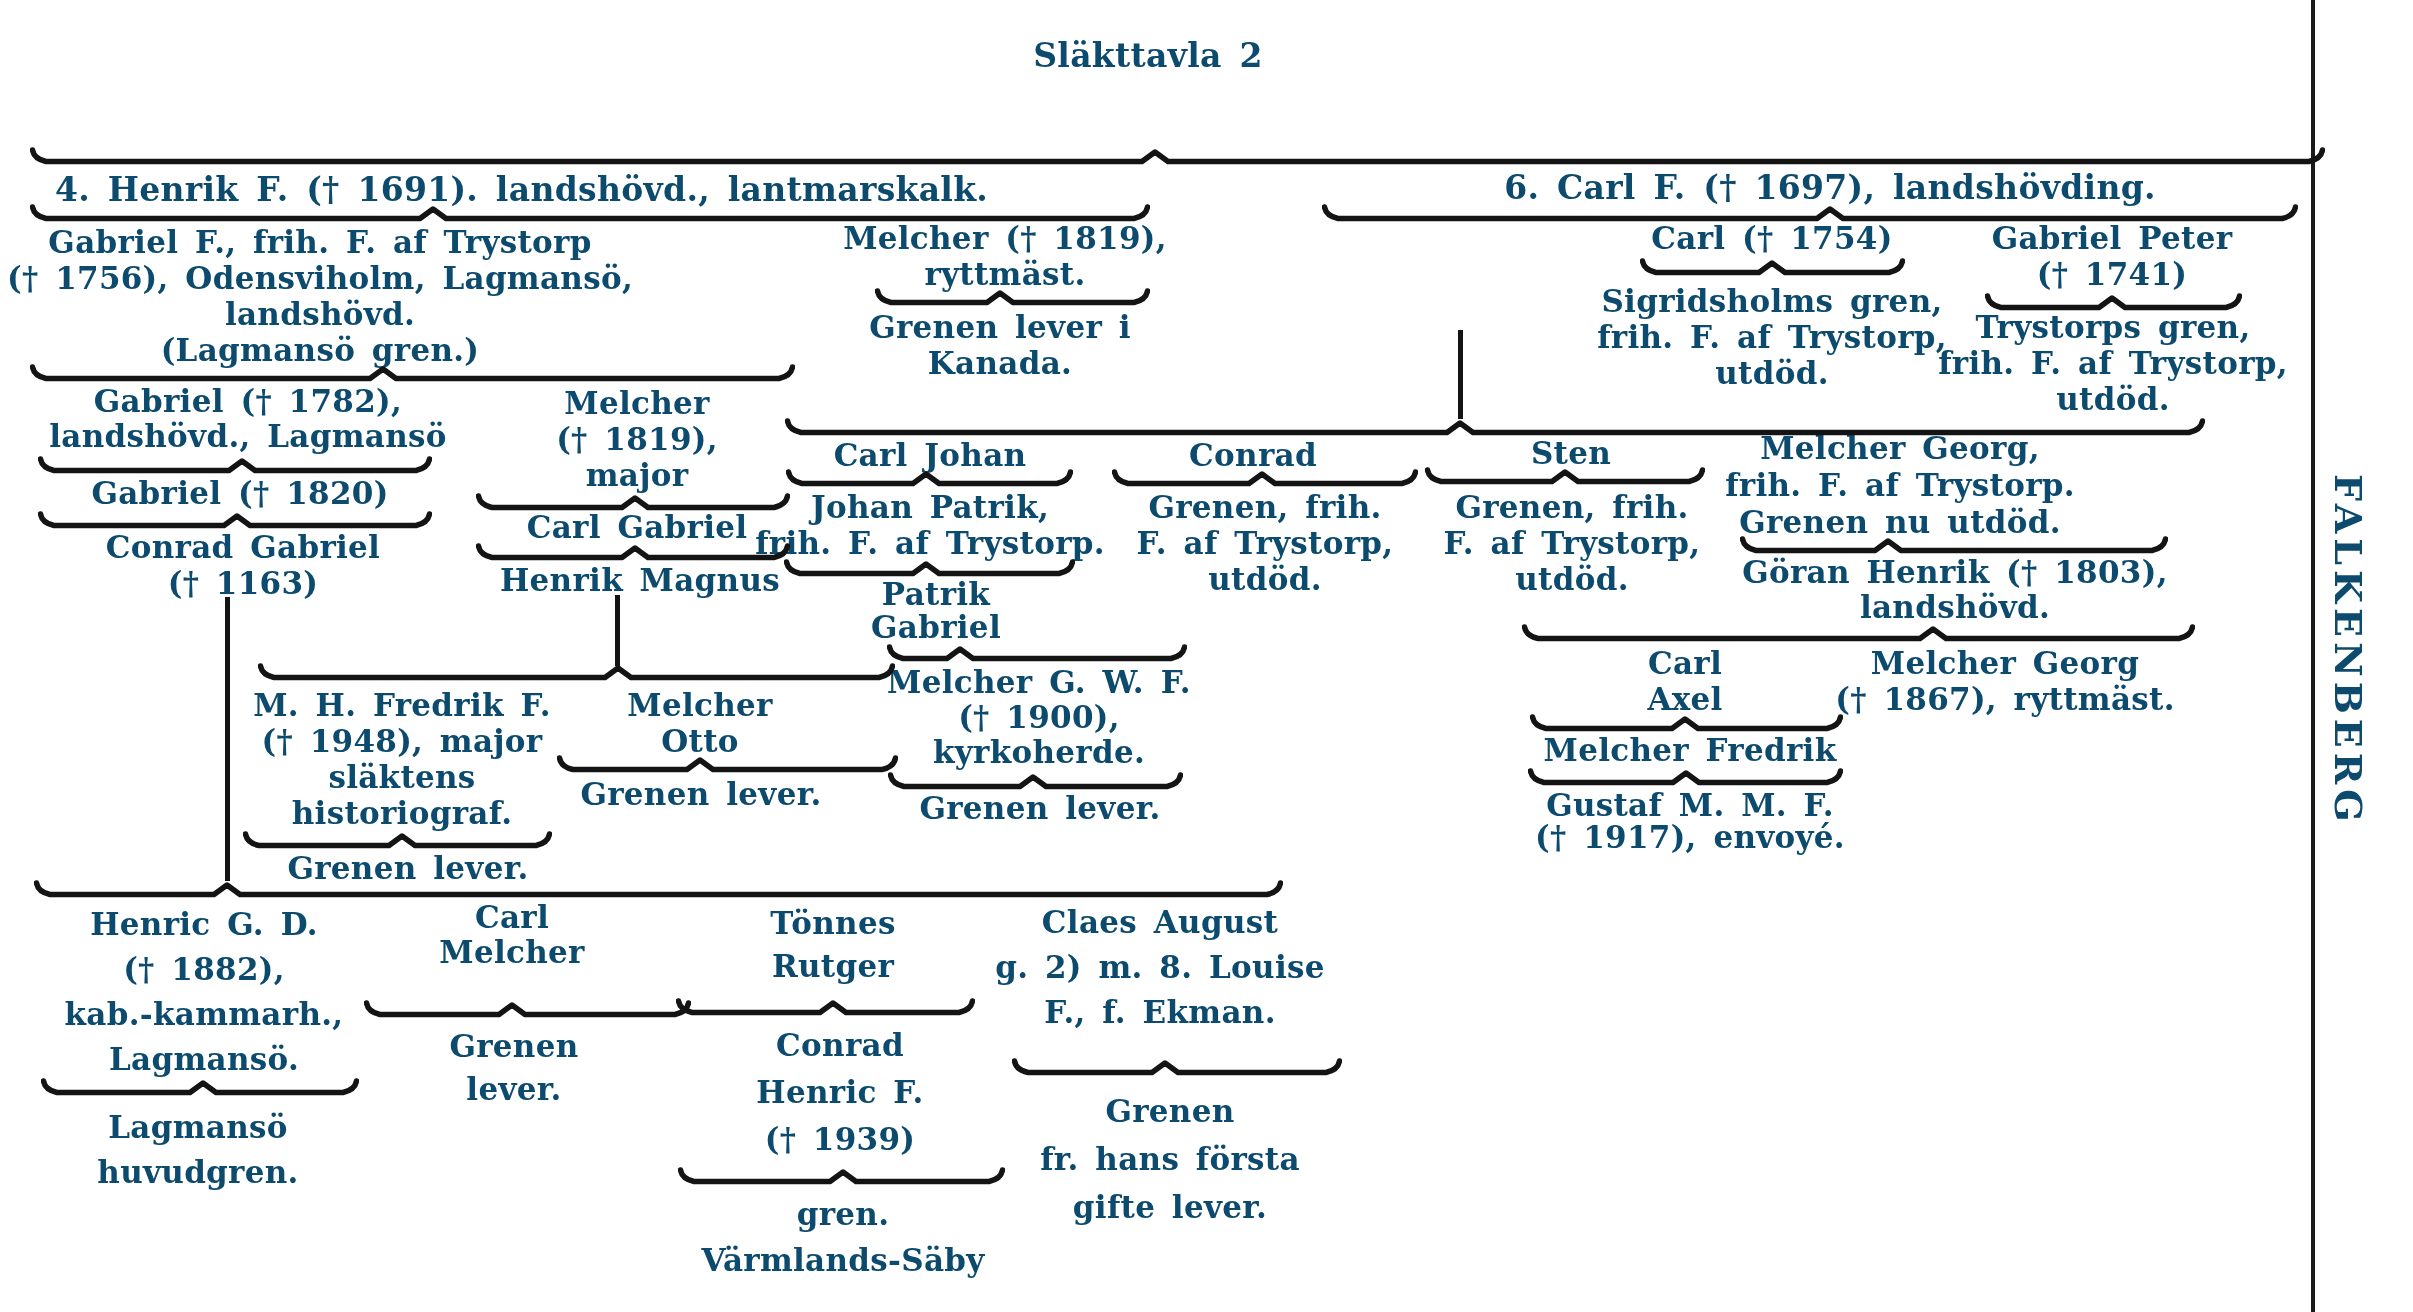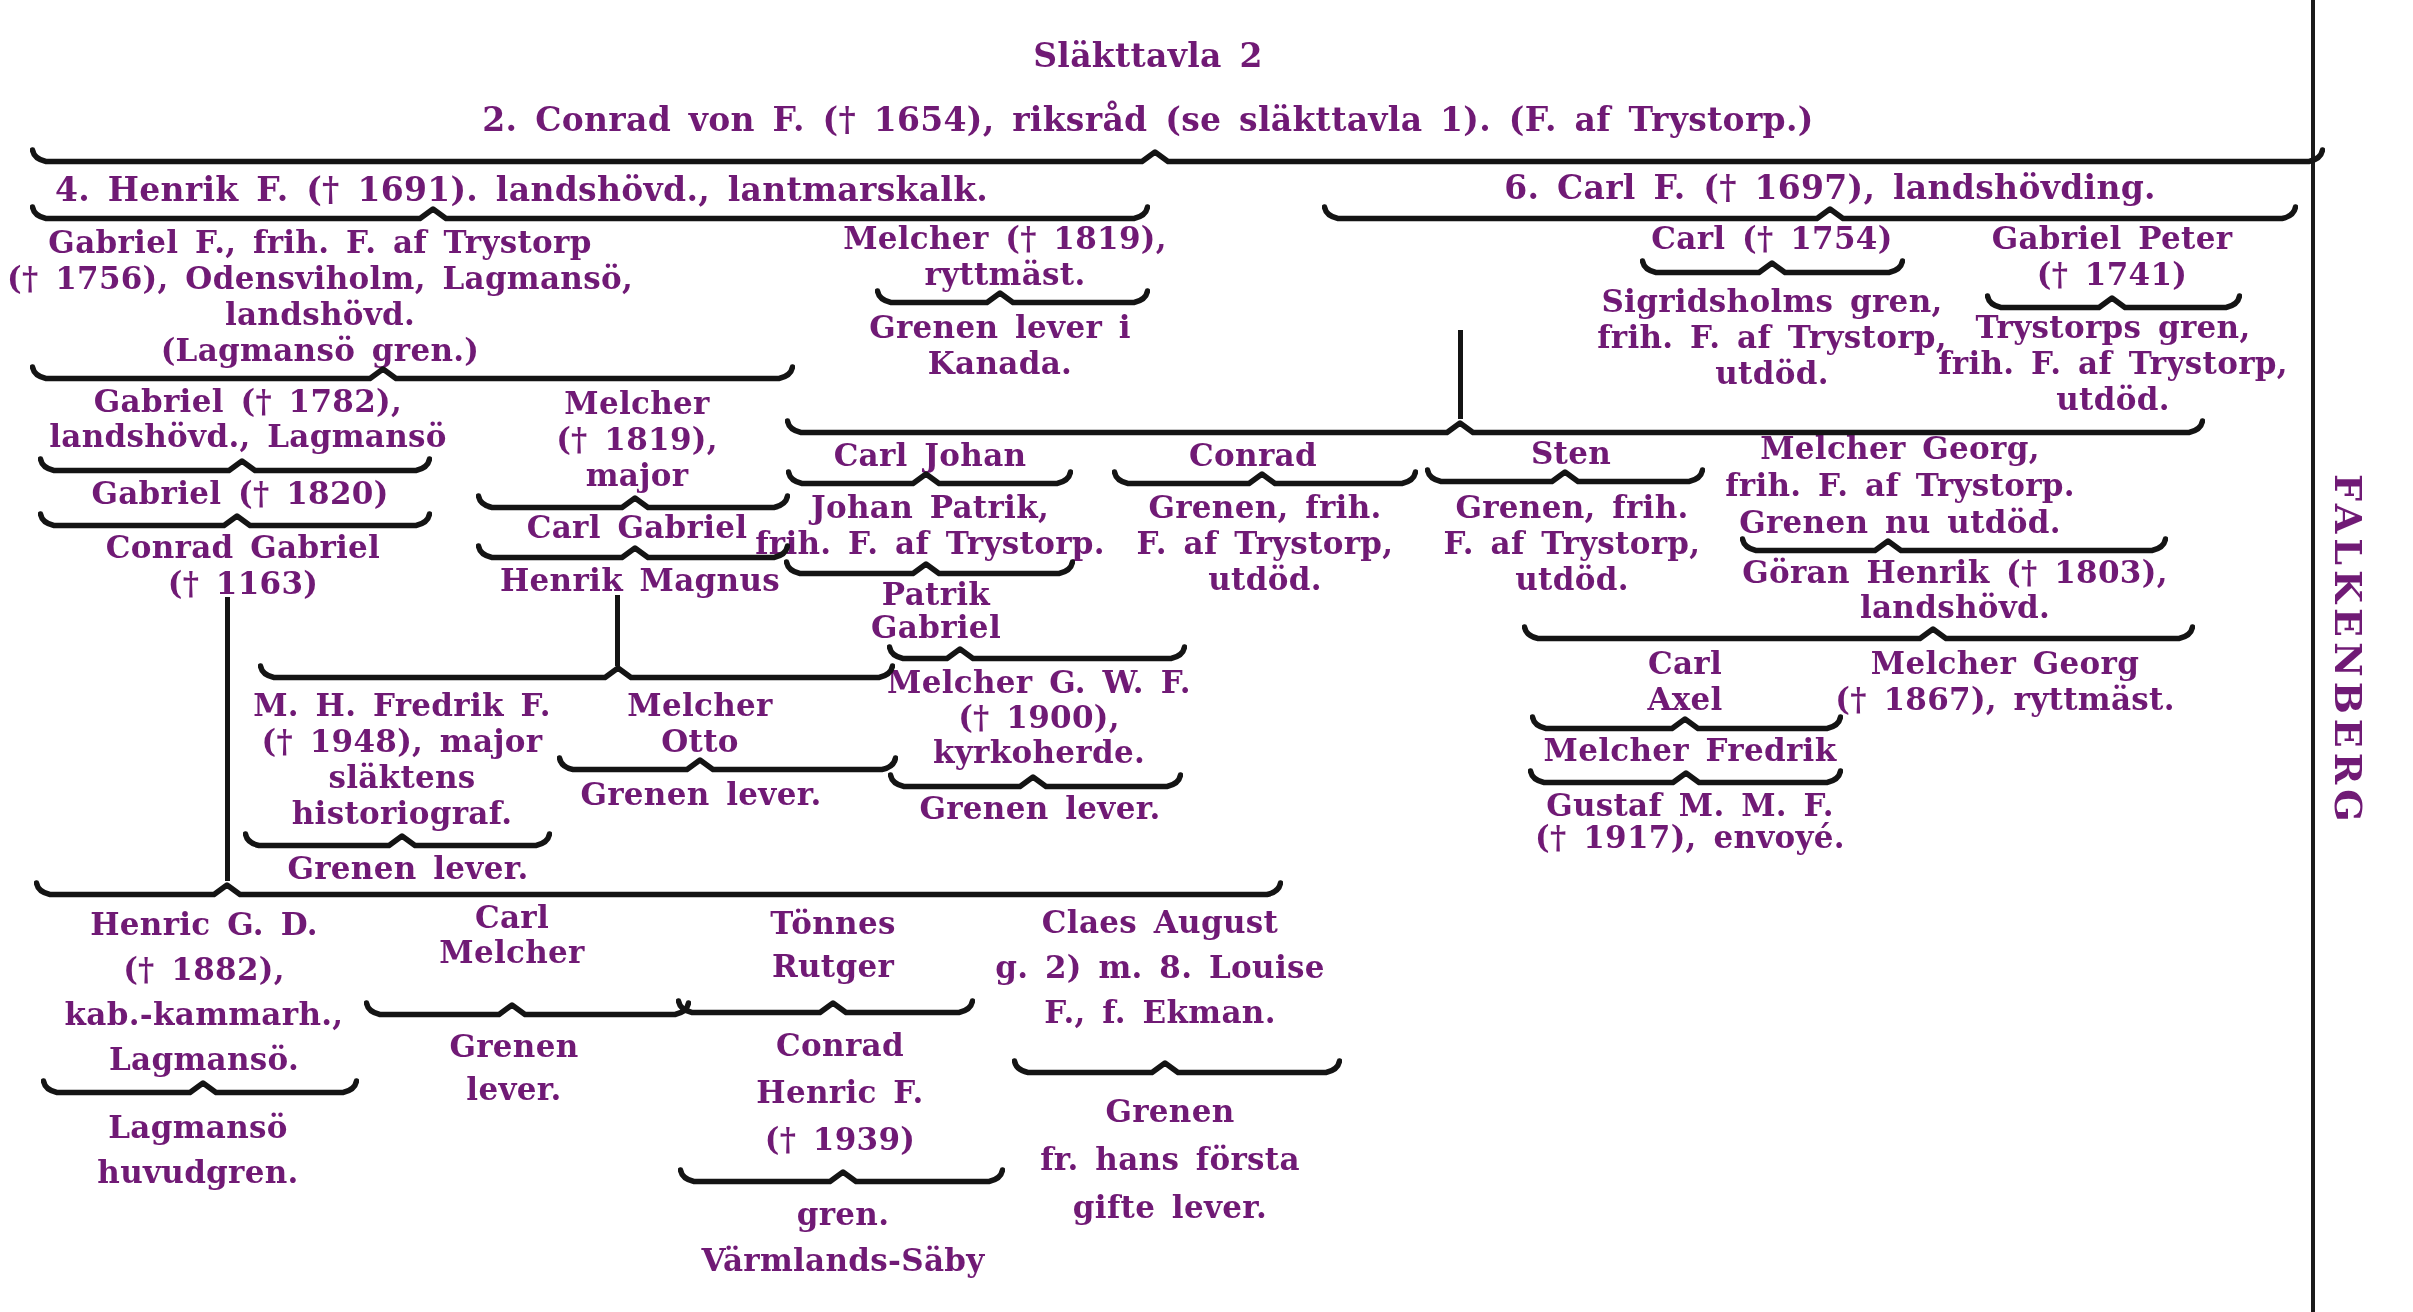--- a/index.html
+++ b/index.html
@@ -2,21 +2,21 @@
 <html><head>
 <meta charset="utf-8">
 <style>
   html,body{margin:0;padding:0;background:#888;}
   #page{
     position:relative;
     width:2413px;height:1312px;
     background:#ffffff;
     overflow:hidden;
     font-family:"DejaVu Serif","Liberation Serif",serif;
-    color:#701a75;
+    color:#0c4a6e;
     font-weight:700;
   }
   .node{
     position:absolute;
     transform:translateX(-50%);
     text-align:center;
     white-space:nowrap;
     font-size:31px;
     line-height:36px;
     letter-spacing:.3px;
@@ -45,23 +45,20 @@
   }
 </style>
 </head>
 <body>
 
 <div id="page">
 
   <div class="node hdr" style="left:1148px;top:37px">
       <div>Släkttavla 2</div>
     </div>
-  <div class="node hdr" style="left:1148px;top:101px">
-      <div>2. Conrad von F. († 1654), riksråd (se släkttavla 1). (F. af Trystorp.)</div>
-    </div>
   <div class="node-left" style="left:55px;top:171px">
       <div>4. Henrik F. († 1691). landshövd., lantmarskalk.</div>
     </div>
   <div class="node hdr" style="left:1830px;top:169px">
       <div>6. Carl F. († 1697), landshövding.</div>
     </div>
 
   <div class="node" style="left:320px;top:224px">
     <div>Gabriel F., frih. F. af Trystorp</div>
     <div>(† 1756), Odensviholm, Lagmansö,</div>

